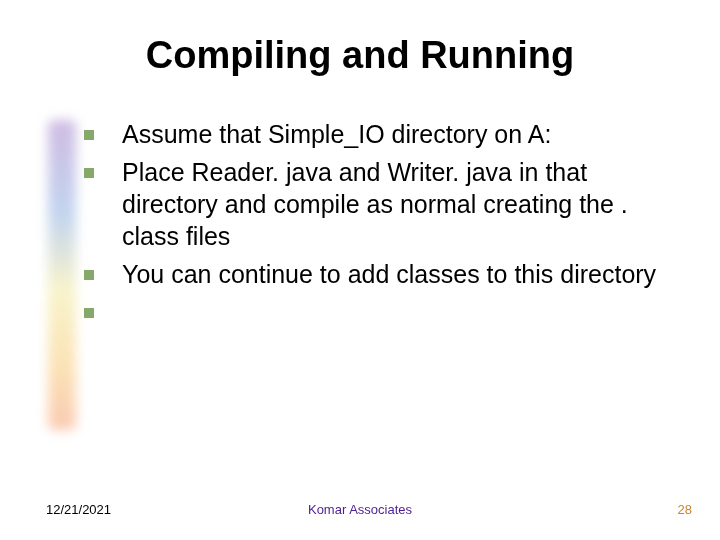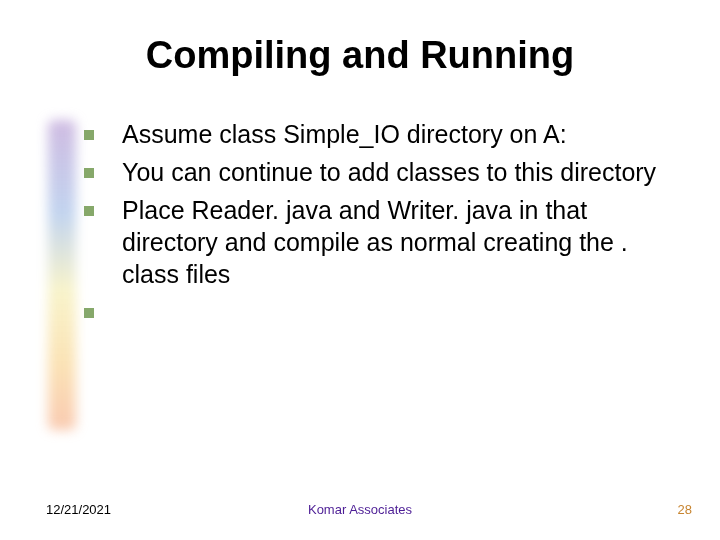--- a/index.html
+++ b/index.html
@@ -94,29 +94,29 @@
 <body>
 
 <div class="gradient-strip"></div>
 
 <h1 class="slide-title">Compiling and Running</h1>
 
 <div class="content">
   <ul class="bullets">
     <li>
       <span class="bullet-mark"></span>
-      <span>Assume class Simple_IO directory on  A:</span>
+      <span>Assume that Simple_IO directory on  A:</span>
+    </li>
+    <li>
+      <span class="bullet-mark"></span>
+      <span>Place Reader. java and Writer. java in that directory and compile as normal creating the . class files</span>
     </li>
     <li>
       <span class="bullet-mark"></span>
       <span>You can continue to add classes to this directory</span>
-    </li>
-    <li>
-      <span class="bullet-mark"></span>
-      <span>Place Reader. java and Writer. java in that directory and compile as normal creating the . class files</span>
     </li>
     <li>
       <span class="bullet-mark"></span>
     </li>
   </ul>
 </div>
 
 <div class="footer">
   <span class="date">12/21/2021</span>
   <span class="org">Komar Associates</span>

